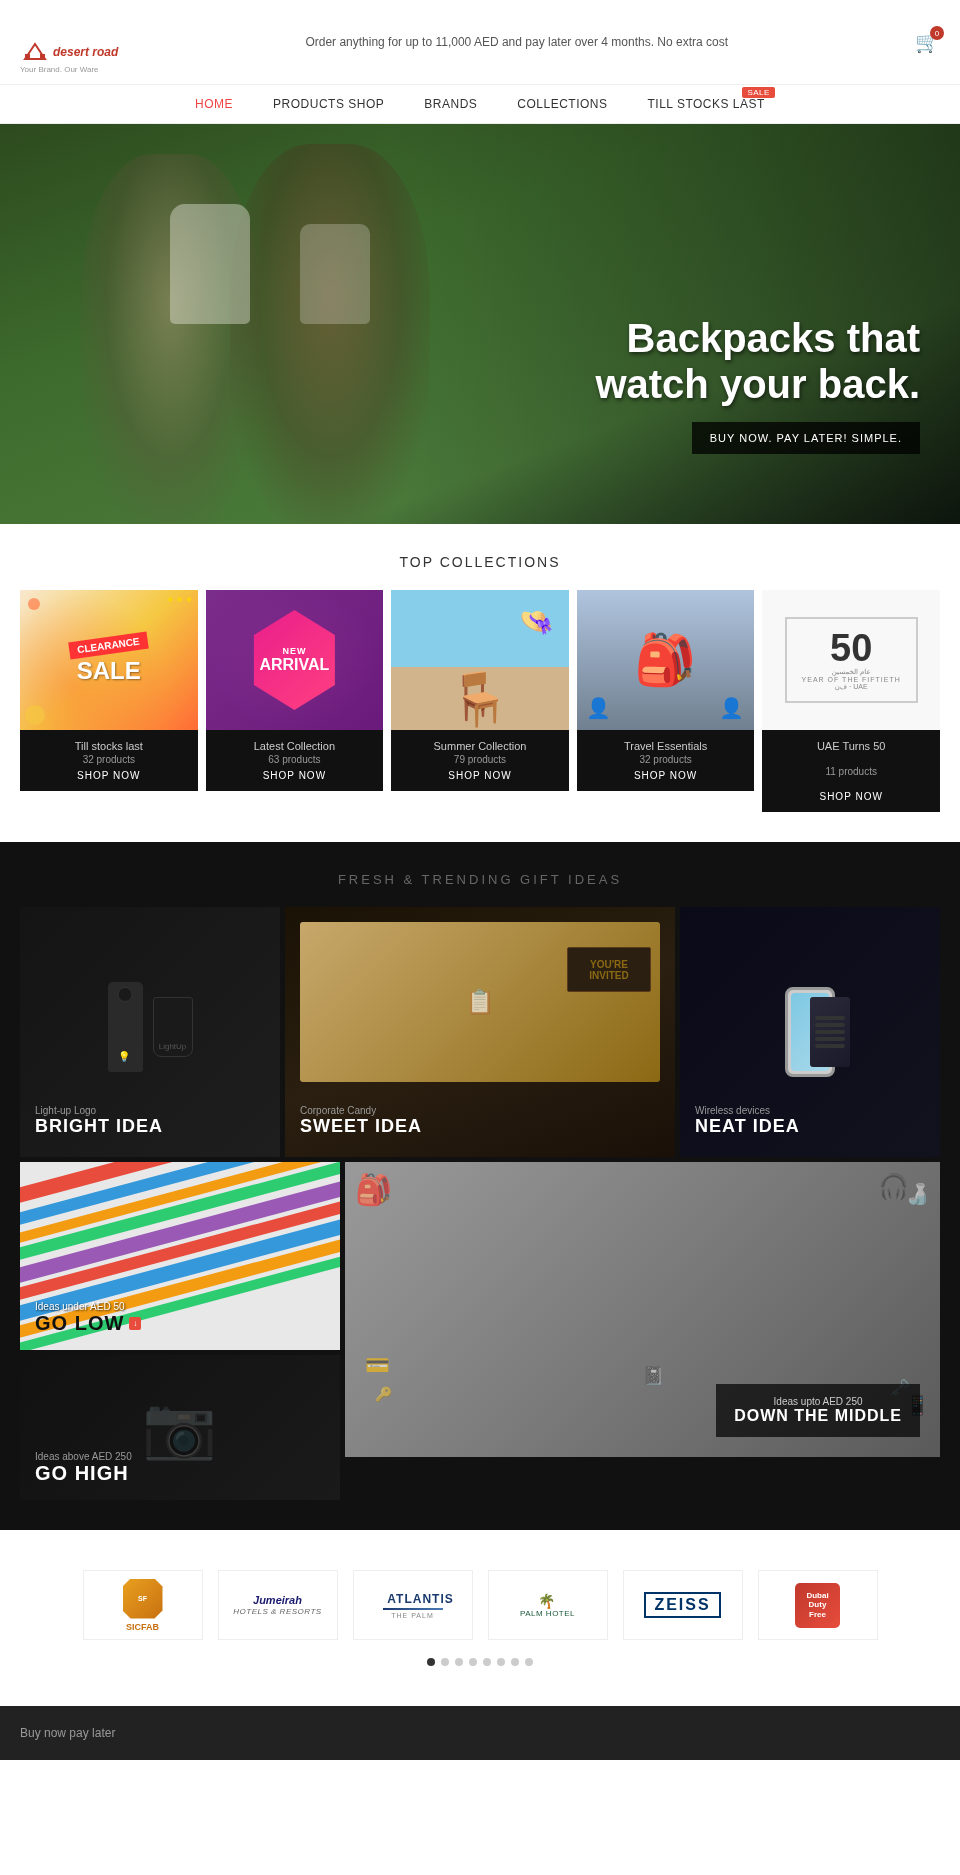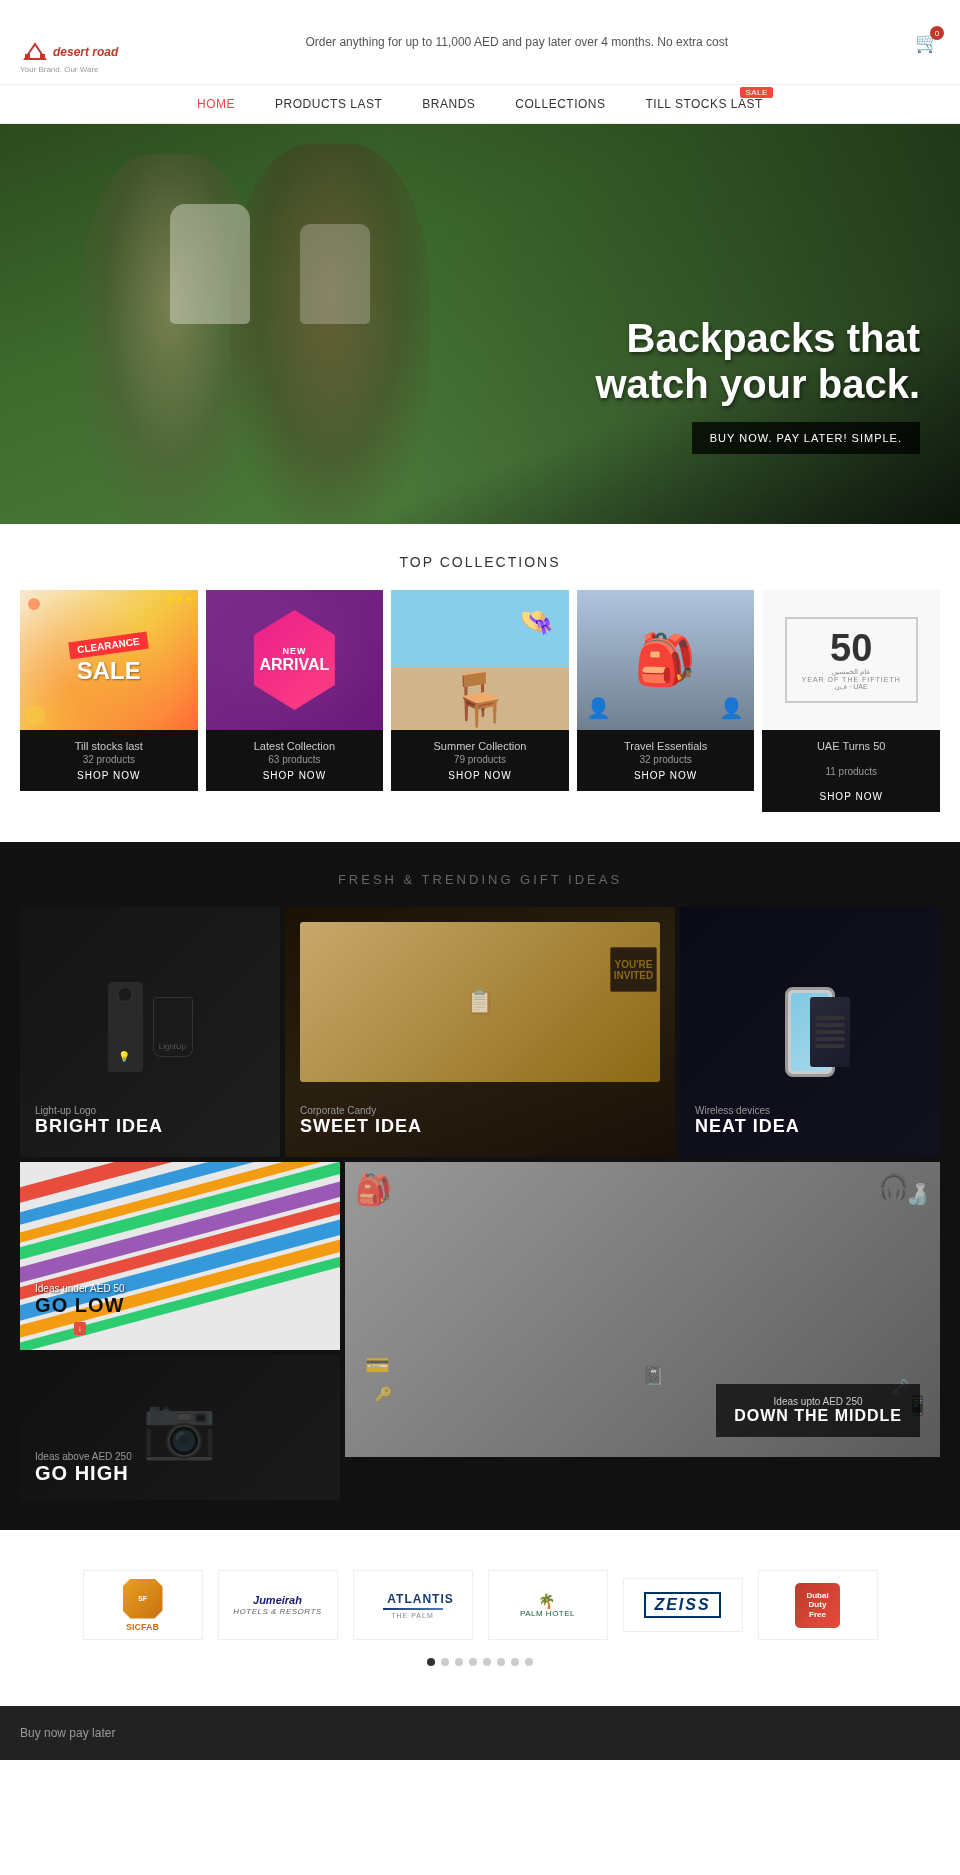--- a/index.html
+++ b/index.html
@@ -31,21 +31,21 @@
     <span>Order anything for up to 11,000 AED and pay later over 4 months. No extra cost</span>
   </div>
   <div style="position:relative; font-size:20px; color:#333; cursor:pointer;">
     🛒
     <span style="background:#c0392b; color:#fff; border-radius:50%; font-size:8px; width:14px; height:14px; display:flex; align-items:center; justify-content:center; position:absolute; top:-4px; right:-4px;">0</span>
   </div>
 </header>
 
 <nav style="display:flex; justify-content:center; align-items:center; gap:40px; padding:12px 0; border-bottom:1px solid #eee; background:#fff;">
   <a style="font-size:12px; color:#ef4444; text-decoration:none; cursor:pointer; letter-spacing:0.5px;">HOME</a>
-  <a style="font-size:12px; color:#333; text-decoration:none; cursor:pointer; letter-spacing:0.5px;">PRODUCTS LAST</a>
+  <a style="font-size:12px; color:#333; text-decoration:none; cursor:pointer; letter-spacing:0.5px;">PRODUCTS SHOP</a>
   <a style="font-size:12px; color:#333; text-decoration:none; cursor:pointer; letter-spacing:0.5px;">BRANDS</a>
   <a style="font-size:12px; color:#333; text-decoration:none; cursor:pointer; letter-spacing:0.5px;">COLLECTIONS</a>
   <a style="font-size:12px; color:#333; text-decoration:none; cursor:pointer; letter-spacing:0.5px; position:relative;">
     <span>TILL STOCKS LAST</span>
     <span style="background:#e74c3c; color:#fff; font-size:8px; padding:1px 5px; border-radius:2px; position:absolute; top:-10px; right:-10px;">SALE</span>
   </a>
 </nav>
 
 <section style="width:100%; height:400px; position:relative; overflow:hidden;">
   <div style="position:absolute; inset:0; background:linear-gradient(160deg, #2d4a1e 0%, #3d6b2d 35%, #4a7a3a 70%, #1a2a1a 100%);"></div>
@@ -169,21 +169,21 @@
         <div style="color:#999; font-size:10px;">Light-up Logo</div>
         <div style="color:#fff; font-size:18px; font-weight:bold; letter-spacing:1px;">BRIGHT IDEA</div>
       </div>
     </div>
 
     <div style="flex:1.5; background:linear-gradient(160deg, #1a1205, #2a1f10, #1a1008); position:relative; overflow:hidden; cursor:pointer;">
 
       <div style="position:absolute; top:15px; left:15px; right:15px; height:160px; background:linear-gradient(135deg, #c8a86b, #8b6914); border-radius:3px; display:flex; align-items:center; justify-content:center;">
         <div style="color:#fff; font-size:24px; opacity:0.6;">📋</div>
       </div>
-      <div style="position:absolute; top:40px; right:18px; width:47px; height:45px; background:#2a1f10; border-radius:2px; border:1px solid #5a3a1a; display:flex; align-items:center; justify-content:center;">
+      <div style="position:absolute; top:40px; right:24px; width:84px; height:45px; background:#2a1f10; border-radius:2px; border:1px solid #5a3a1a; display:flex; align-items:center; justify-content:center;">
         <div style="color:#8b6914; font-size:10px; text-align:center; line-height:1.1; font-weight:bold;">YOU'RE<br>INVITED</div>
       </div>
       <div style="position:absolute; bottom:20px; left:15px;">
         <div style="color:#999; font-size:10px;">Corporate Candy</div>
         <div style="color:#fff; font-size:18px; font-weight:bold; letter-spacing:1px;">SWEET IDEA</div>
       </div>
     </div>
 
     <div style="flex:1; background:linear-gradient(135deg, #0a0a18, #12121f); position:relative; overflow:hidden; cursor:pointer; display:flex; align-items:center; justify-content:center;">
 
@@ -219,21 +219,21 @@
           <div style="position:absolute; top:25px; left:-30px; width:400px; height:10px; background:#f39c12; transform:rotate(-15deg);"></div>
           <div style="position:absolute; top:40px; left:-30px; width:400px; height:12px; background:#2ecc71; transform:rotate(-15deg);"></div>
           <div style="position:absolute; top:60px; left:-30px; width:400px; height:15px; background:#9b59b6; transform:rotate(-15deg);"></div>
           <div style="position:absolute; top:80px; left:-30px; width:400px; height:12px; background:#e74c3c; transform:rotate(-15deg);"></div>
           <div style="position:absolute; top:98px; left:-30px; width:400px; height:15px; background:#3498db; transform:rotate(-15deg);"></div>
           <div style="position:absolute; top:118px; left:-30px; width:400px; height:12px; background:#f39c12; transform:rotate(-15deg);"></div>
           <div style="position:absolute; top:135px; left:-30px; width:400px; height:10px; background:#2ecc71; transform:rotate(-15deg);"></div>
         </div>
         <div style="position:absolute; bottom:15px; left:15px;">
           <div style="color:#fff; font-size:10px; text-shadow:1px 1px 2px rgba(0,0,0,0.8);">Ideas under AED 50</div>
-          <div style="display:flex; align-items:center; gap:5px;flex-direction:column;">
+          <div style="display:flex; align-items:center; gap:5px;">
             <div style="color:#111; font-size:20px; font-weight:bold; letter-spacing:1px;">GO LOW</div>
             <span style="background:#e74c3c; color:#fff; font-size:8px; padding:2px 4px; border-radius:2px;">↓</span>
           </div>
         </div>
       </div>
 
       <div style="height:145px; position:relative; overflow:hidden; cursor:pointer; background:linear-gradient(135deg, #111, #1a1a1a);">
         <div style="position:absolute; inset:0; display:flex; align-items:center; justify-content:center;">
           <div style="font-size:60px; opacity:0.2;">📷</div>
         </div>
@@ -295,21 +295,21 @@
       </div>
     </div>
 
     <div style="width:120px; height:70px; border:1px solid #eee; display:flex; align-items:center; justify-content:center; cursor:pointer; padding:8px;">
       <div style="text-align:center;">
         <div style="font-size:14px; color:#1a5a3a; font-weight:bold;">🌴</div>
         <div style="font-size:8px; color:#1a5a3a; letter-spacing:0.5px;">PALM HOTEL</div>
       </div>
     </div>
 
-    <div style="width:120px; height:54px; border:1px solid #eee; display:flex; align-items:center; justify-content:center; cursor:pointer; padding:8px;font-style:italic;">
+    <div style="width:120px; height:70px; border:1px solid #eee; display:flex; align-items:center; justify-content:center; cursor:pointer; padding:8px;">
       <div style="text-align:center;">
         <div style="font-size:16px; font-weight:bold; color:#003366; letter-spacing:2px; border:2px solid #003366; padding:2px 8px;">ZEISS</div>
       </div>
     </div>
 
     <div style="width:120px; height:70px; border:1px solid #eee; display:flex; align-items:center; justify-content:center; cursor:pointer; padding:8px;">
       <div style="text-align:center;">
         <div style="width:45px; height:45px; margin:0 auto; background:linear-gradient(135deg, #c0392b, #e74c3c); border-radius:5px; display:flex; align-items:center; justify-content:center;">
           <span style="color:#fff; font-size:8px; font-weight:bold; text-align:center; line-height:1.2;">Dubai<br>Duty<br>Free</span>
         </div>

